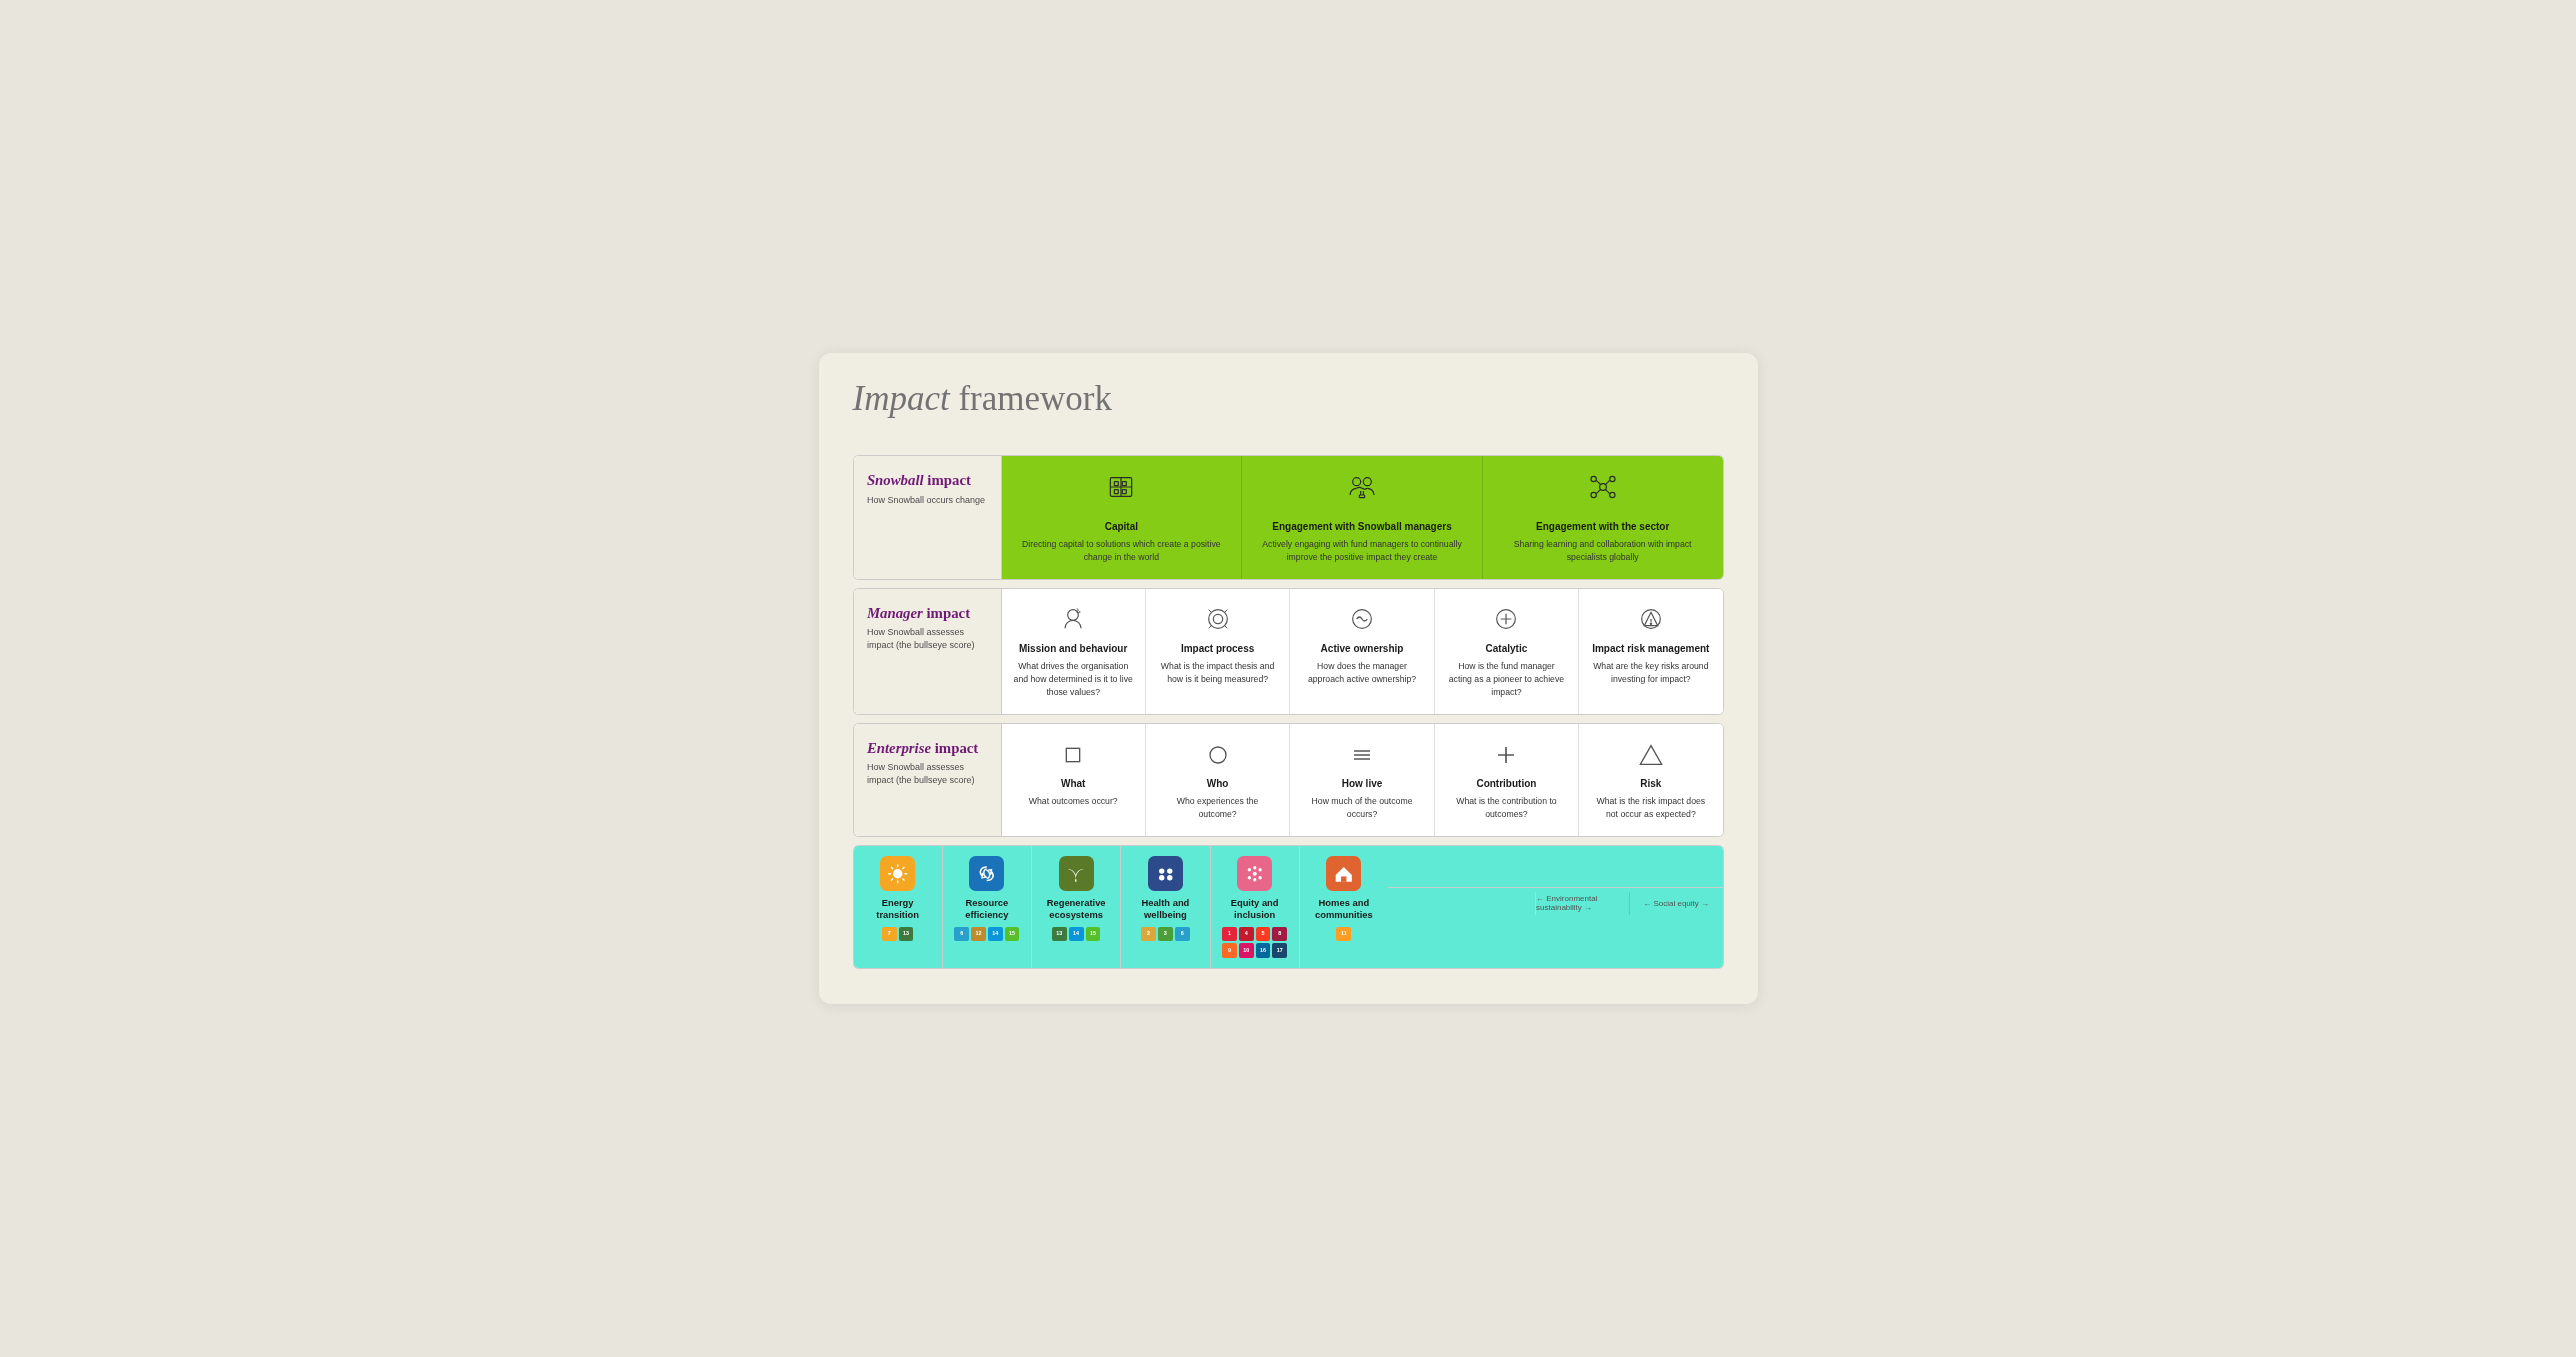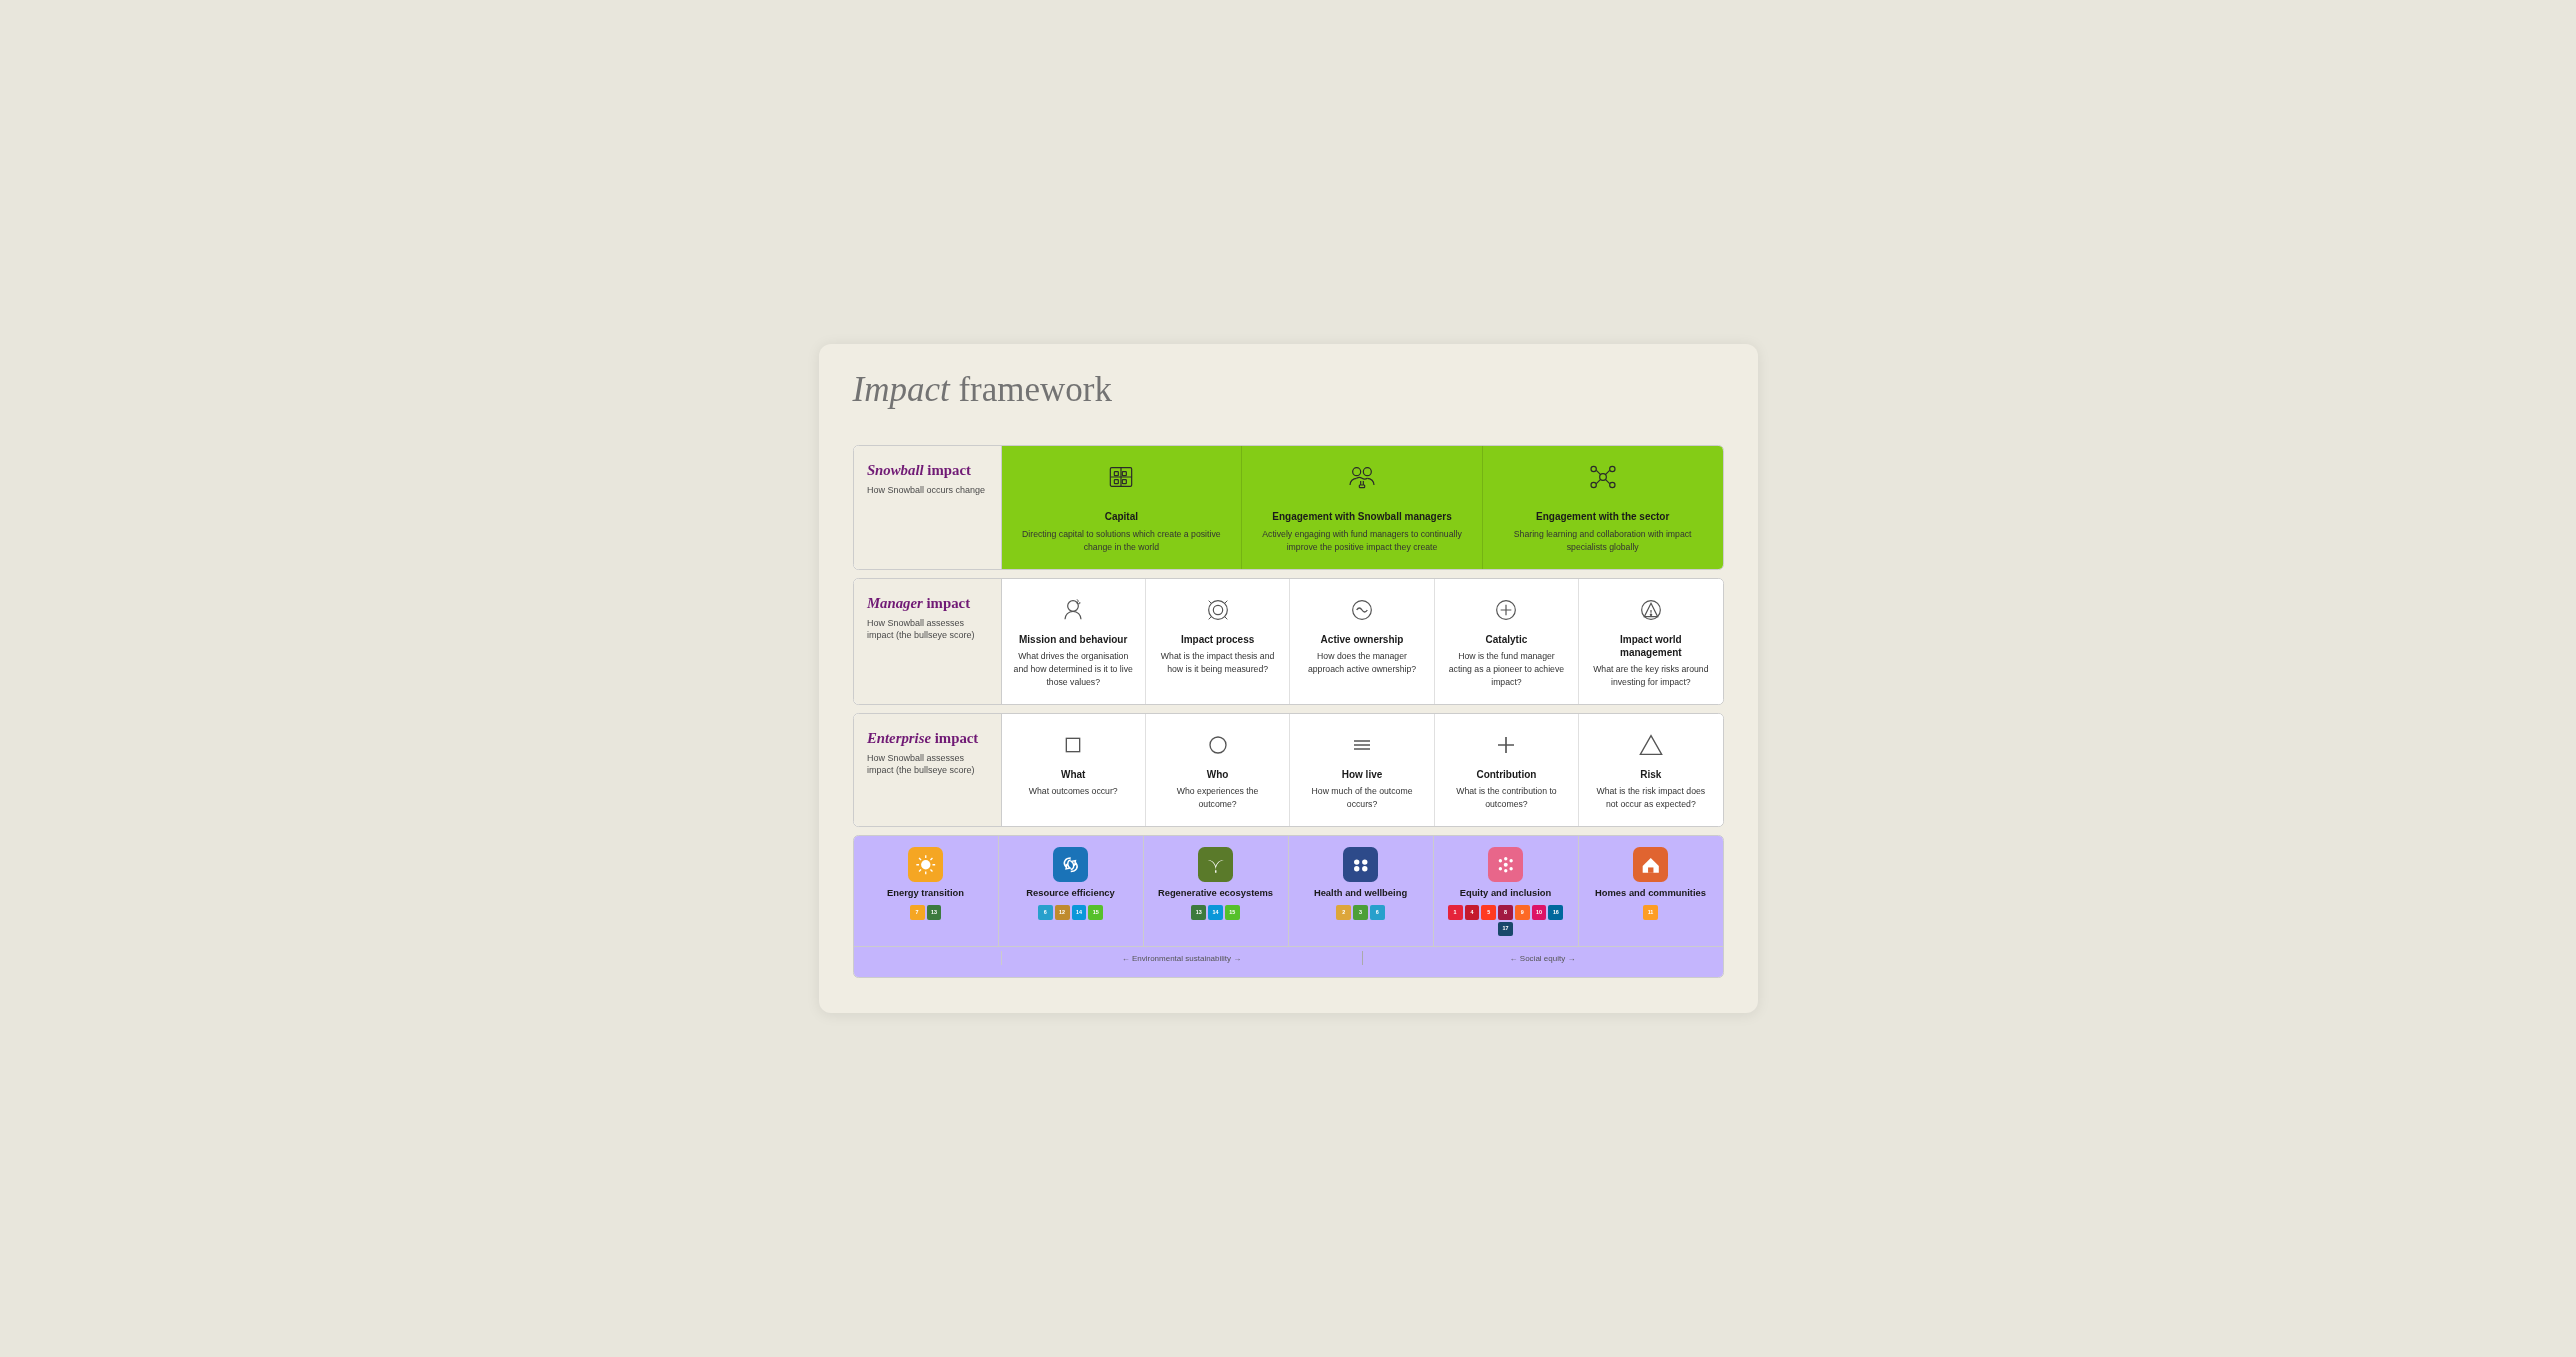--- a/index.html
+++ b/index.html
@@ -299,21 +299,21 @@
         <div class="cell-desc">How is the fund manager acting as a pioneer to achieve impact?</div>
       </div>
 
       <div class="content-cell">
         <svg class="icon-svg" viewBox="0 0 48 48" fill="none" stroke="#555" stroke-width="1.8">
           <circle cx="24" cy="24" r="14"></circle>
           <path d="M24 14 L34 34 L14 34 Z"></path>
           <line x1="24" y1="24" x2="24" y2="28"></line>
           <circle cx="24" cy="31" r="1" fill="#555"></circle>
         </svg>
-        <div class="cell-title">Impact world management</div>
+        <div class="cell-title">Impact risk management</div>
         <div class="cell-desc">What are the key risks around investing for impact?</div>
       </div>
     </div>
   </div>
 
   <div class="section-row white-content">
     <div class="section-label">
       <div class="section-label-title">
         <em>Enterprise</em><span> impact</span>
       </div>
@@ -360,21 +360,21 @@
         <svg class="icon-svg" viewBox="0 0 48 48" fill="none" stroke="#555" stroke-width="2">
           <path d="M24 10 L40 38 L8 38 Z"></path>
         </svg>
         <div class="cell-title">Risk</div>
         <div class="cell-desc">What is the risk impact does not occur as expected?</div>
       </div>
     </div>
   </div>
 
   <div class="section-row last-section-row">
-    <div class="section-content" style="background:#c4b5fd; flex-direction:column;">
+    <div class="section-content" style="background:#5eead4; align-items:center;">
       <div style="display:flex; flex:1;">
 
         <div class="theme-cell">
           <div class="theme-icon-box" style="background:#f5a623;">
             <svg width="21.5" height="21.5" viewBox="0 0 32 32">
                 <circle cx="16" cy="16" r="7" fill="white"></circle>
                 <g stroke="white" stroke-width="2">
                   <line x1="16" y1="2" x2="16" y2="6"></line>
                   <line x1="16" y1="26" x2="16" y2="30"></line>
                   <line x1="2" y1="16" x2="6" y2="16"></line>

